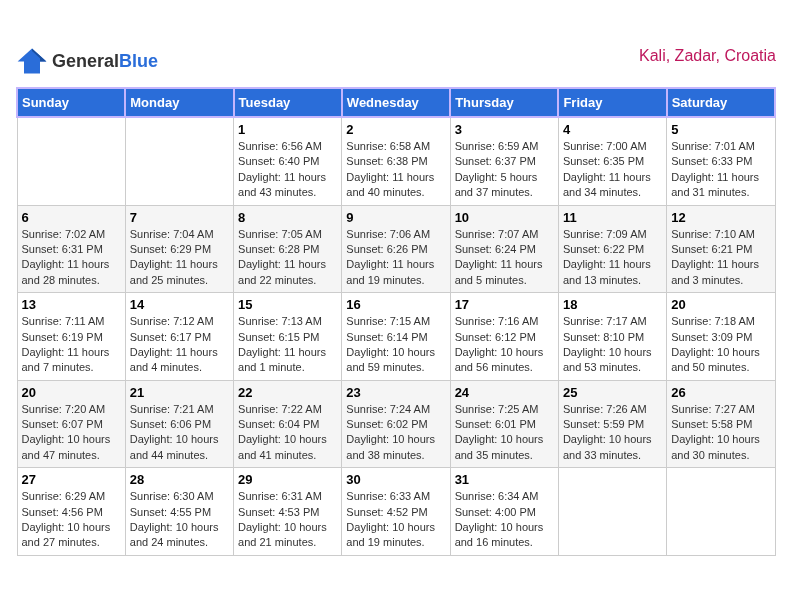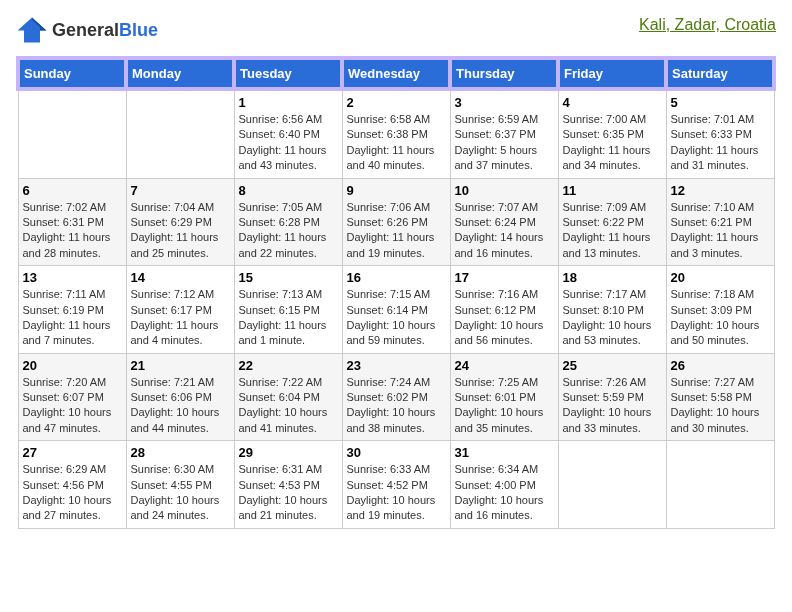--- a/index.html
+++ b/index.html
@@ -8,56 +8,56 @@
       background: #fff;
       width: 792px;
       min-height: 612px;
       padding: 16px;
     }
     .header-area {
       display: flex;
       justify-content: space-between;
       align-items: flex-start;
       margin-bottom: 12px;
+      margin-top: 31px;
     }
     .logo {
       display: flex;
       align-items: center;
       gap: 4px;
     }
     .logo-icon {
       width: 32px;
       height: 28px;
     }
     .title-area {
       text-align: right;
     }
     .month-title {
       font-size: 36px;
       font-weight: bold;
       color: #333;
     }
     .location-title {
       font-size: 16px;
-      color: #4d7c0f;
-      text-decoration: underline;
+      color: #be185d;
     }
     table {
       width: 100%;
       border-collapse: collapse;
       font-size: 11px;
     }
     thead tr th {
       background-color: #2a6dd9;
       color: #fff;
       padding: 6px 4px;
       text-align: left;
       font-size: 13px;
       font-weight: bold;
-      border: 4px solid #c4b5fd;
+      border: 2px solid #c4b5fd;
     }
     tbody tr td {
       border: 1px solid #ccc;
       vertical-align: top;
       padding: 4px 4px;
       width: 14.28%;
       min-height: 80px;
       background: #fff;
     }
     tbody tr:nth-child(even) td {
@@ -185,21 +185,21 @@
           <span>Sunrise: 7:06 AM</span><br>
           <span>Sunset: 6:26 PM</span><br>
           <span>Daylight: 11 hours and 19 minutes.</span>
         </div>
       </td>
         <td>
         <span class="day-number">10</span>
         <div class="day-detail">
           <span>Sunrise: 7:07 AM</span><br>
           <span>Sunset: 6:24 PM</span><br>
-          <span>Daylight: 14 hours and 16 minutes.</span>
+          <span>Daylight: 11 hours and 5 minutes.</span>
         </div>
       </td>
         <td>
         <span class="day-number">11</span>
         <div class="day-detail">
           <span>Sunrise: 7:09 AM</span><br>
           <span>Sunset: 6:22 PM</span><br>
           <span>Daylight: 11 hours and 13 minutes.</span>
         </div>
       </td>

